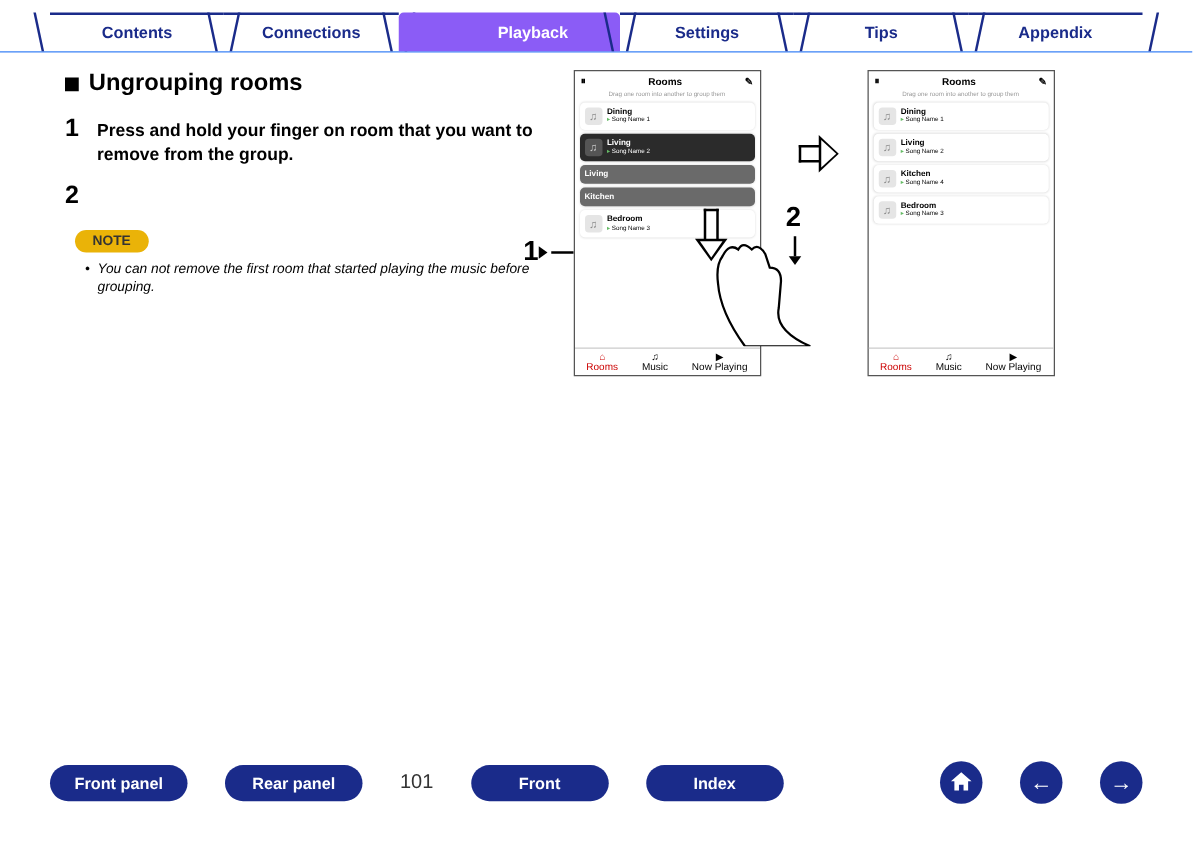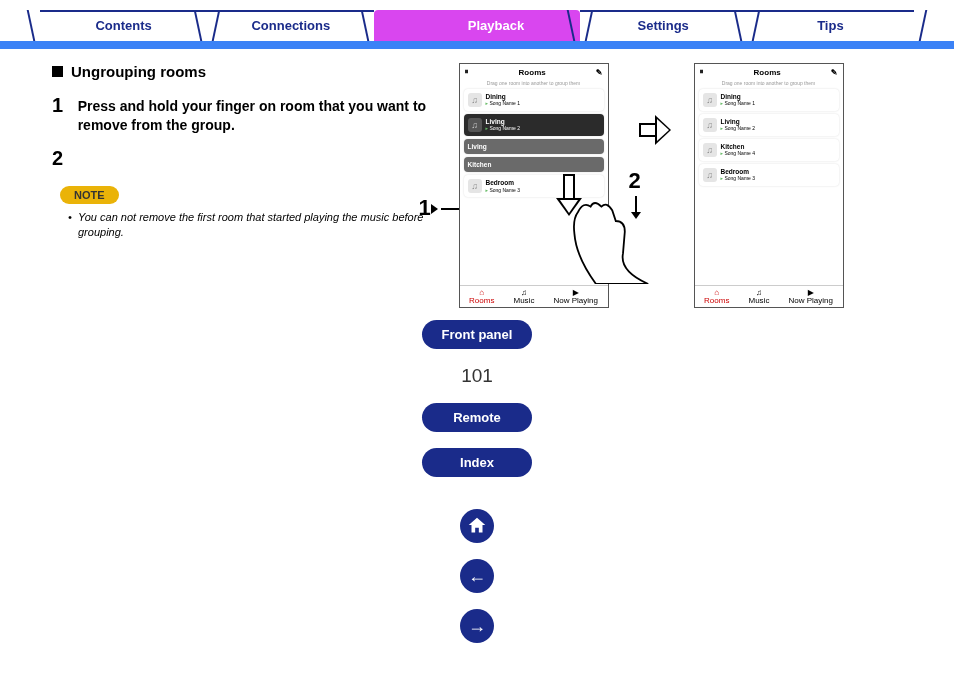--- a/index.html
+++ b/index.html
@@ -1,34 +1,34 @@
 <!DOCTYPE html>
 <html><head>
 <meta charset="utf-8">
 <style>
 * { box-sizing: border-box; margin: 0; padding: 0; }
 body { font-family: Arial, Helvetica, sans-serif; width: 954px; height: 673px; background: #fff; position: relative; overflow: hidden; }
 
 
-.tabs { display: flex; border-bottom: 8px solid #3b82f6; padding: 10px 40px 0 40px; gap: 0; }
+.tabs { display: flex; border-bottom: 1px solid #3b82f6; padding: 10px 40px 0 40px; gap: 0; }
 .tab { flex: 1; position: relative; text-align: center; font-size: 13px; font-weight: bold; color: #1a2b8a; padding: 8px 0; cursor: pointer; }
 .tab::before, .tab::after { content: ""; position: absolute; top: 0; width: 2px; height: 100%; background: linear-gradient(to bottom right, transparent 48%, #1a2b8a 48%, #1a2b8a 52%, transparent 52%); }
 .tab::before { left: -10px; transform: skewX(12deg); border-left: 2px solid #1a2b8a; background:none; height:100%; }
 .tab::after  { right: -10px; transform: skewX(-12deg); border-right: 2px solid #1a2b8a; background:none; height:100%; }
-.tab.active { background: #d946ef; color: #fff; border-radius: 4px 4px 0 0; padding-left: 38px; }
+.tab.active { background: #8b5cf6; color: #fff; border-radius: 4px 4px 0 0; padding-left: 38px; }
 .tab.active::before, .tab.active::after { border-color: #1a2b8a; }
 .tab span { display:inline-block; }
 .tab-border-top { position:absolute; top:0; left:0; right:0; border-top:2px solid #1a2b8a; }
 
 
 .content { padding: 14px 40px 0 52px; display: flex; }
 .left { width: 46%; }
 .heading { display: flex; align-items: center; gap: 8px; margin-bottom: 14px; }
 .blackbox { width: 11px; height: 11px; background: #000; }
-.heading h2 { font-size: 15px; font-weight: bold; }
+.heading h2 { font-size: 19px; font-weight: bold; }
 .steps { margin-left: 0; }
 .step { display:flex; gap:14px; margin-bottom: 12px; }
 .step .num { font-size: 20px; font-weight: bold; width: 16px; }
 .step .txt { font-size: 14px; font-weight: bold; line-height: 1.35; padding-top:3px; }
 
 .note-badge { display:inline-block; background:#eab308; color:#333; font-size:11px; font-weight:bold; padding:3px 14px; border-radius:11px; margin: 4px 0 6px 8px; }
 .note-list { margin-left: 16px; font-style: italic; }
 .note-list li { font-size: 11px; list-style: none; position: relative; padding-left: 10px; line-height:1.4; }
 .note-list li::before { content:"•"; position:absolute; left:0; }
 
@@ -67,36 +67,37 @@
 
 
 .drag-arrow { position:absolute; left:96px; top:110px; width:26px; height:44px; }
 .drag-arrow .stem { position:absolute; top:0; left:7px; width:12px; height:26px; background:#fff; border:2px solid #000; border-bottom:none; }
 .drag-arrow .tip  { position:absolute; top:24px; left:0; width:0; height:0; border-top:18px solid #000; border-left:13px solid transparent; border-right:13px solid transparent; }
 .drag-arrow .tip::after { content:""; position:absolute; top:-16px; left:-9px; width:0; height:0; border-top:13px solid #fff; border-left:9px solid transparent; border-right:9px solid transparent; }
 .finger { position:absolute; left:100px; top:130px; width:90px; height:90px; }
 .finger svg { width:100%; height:100%; }
 
 
-.bottom { position:absolute; bottom:30px; left:0; right:0; display:flex; align-items:center; padding:0 16px; gap:16px;flex-direction:column; }
+.bottom { position:absolute; bottom:30px; left:0; right:0; display:flex; align-items:center; padding:0 40px; gap:30px; }
 .pill { background:#1a2b8a; color:#fff; font-size:13px; font-weight:bold; padding:7px 0; width:110px; text-align:center; border-radius:18px; cursor:pointer; }
-.pagenum { font-size:19px; color:#333; }
+.pagenum { font-size:16px; color:#333; }
 .spacer { flex:1; }
 .nav-btn { width:34px; height:34px; border-radius:50%; background:#1a2b8a; display:flex; align-items:center; justify-content:center; cursor:pointer; color:#fff; font-size:18px; }
 .nav-btn.home svg { width:22px; height:22px; }
 </style>
 </head>
 <body>
 
 <div class="tabs">
   <div class="tab"><span class="tab-border-top"></span><span>Contents</span></div>
   <div class="tab"><span class="tab-border-top"></span><span>Connections</span></div>
   <div class="tab active"><span>Playback</span></div>
   <div class="tab"><span class="tab-border-top"></span><span>Settings</span></div>
   <div class="tab"><span class="tab-border-top"></span><span>Tips</span></div>
+  <div class="tab"><span class="tab-border-top"></span><span>Appendix</span></div>
 </div>
 
 <div class="content">
   <div class="left">
     <div class="heading">
       <span class="blackbox"></span>
       <h2>Ungrouping rooms</h2>
     </div>
 
     <div class="steps">
@@ -218,22 +219,23 @@
             <span>Now Playing</span>
           </div>
       </div>
     </div>
 
   </div>
 </div>
 
 <div class="bottom">
   <div class="pill">Front panel</div>
+  <div class="pill">Rear panel</div>
   <div class="pagenum">101</div>
-  <div class="pill">Remote</div>
+  <div class="pill">Front</div>
   <div class="pill">Index</div>
   <div class="spacer"></div>
   <div class="nav-btn home">
     <svg viewBox="0 0 24 24">
         <path fill="#fff" d="M12 3l9 8h-3v8h-4v-5h-4v5H6v-8H3z"></path>
       </svg>
   </div>
   <div class="nav-btn">
       <span>←</span>
     </div>

